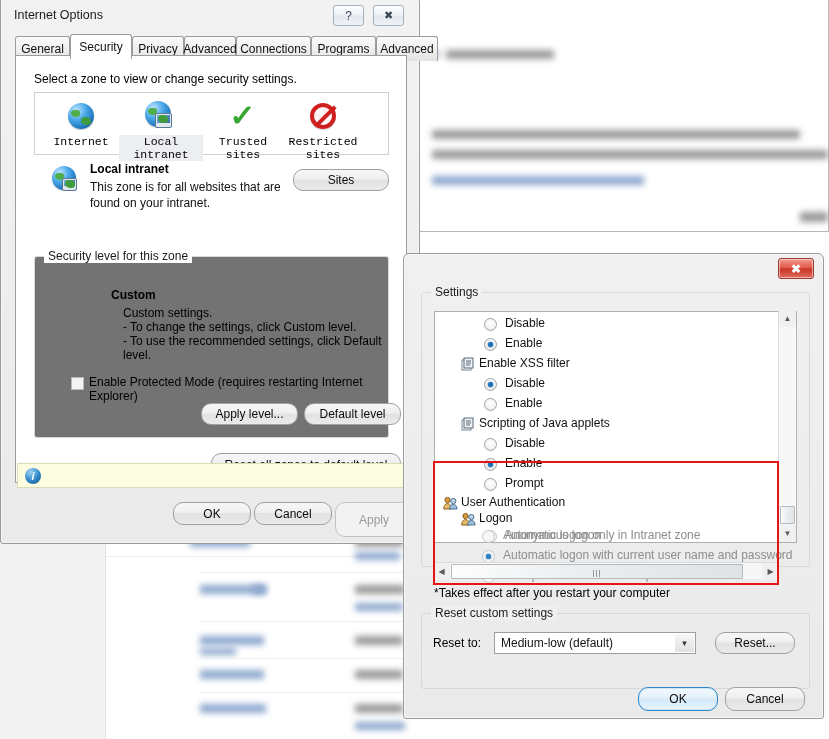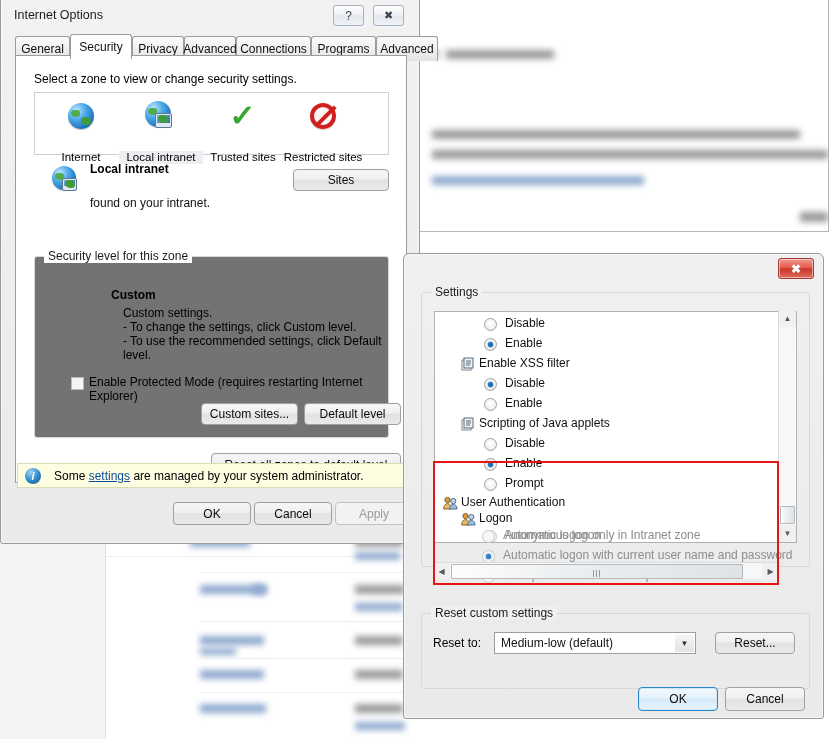--- a/index.html
+++ b/index.html
@@ -66,21 +66,21 @@
     border-radius:3px;
   }
   .groupbox > .gb-label {
     position:absolute; top:-8px; left:9px;
     background:#f0f0f0; padding:0 4px; font-size:12px; color:#1b1b1b;
   }
 
   .btn {
     position:absolute;
     border:1px solid #a0a0a0;
-    border-radius:4px;
+    border-radius:10px;
     background: linear-gradient(to bottom, #f6f6f6 0%, #f0f0f0 45%, #e2e2e2 50%, #eaeaea 100%);
     color:#0b0b0b; font-size:12px;
     display:flex; align-items:center; justify-content:center;
     white-space:nowrap;
   }
   .btn.disabled { color:#9a9a9a; border-color:#c2c2c2; background:#f2f2f2; }
   .btn.default {
     border:1px solid #2c88c9;
     box-shadow: 0 0 0 1px #cfe6f7 inset;
     background: linear-gradient(to bottom,#f2f9fd 0%, #e4f1fb 45%, #d3e9fa 50%, #e9f4fd 100%);
@@ -165,21 +165,21 @@
     position:absolute; left:14px; top:58px; width:392px; height:428px;
     background:#ffffff; border:1px solid #9c9c9c;
   }
 
   .zonebox {
     position:absolute; left:18px; top:36px; width:355px; height:63px;
     border:1px solid #cfcfcf; background:#ffffff;
   }
   .zone-item { position:absolute; top:6px; width:84px; text-align:center; font-size:11.5px; }
   .zone-item .zicon { height:34px; display:flex; align-items:center; justify-content:center; }
-  .zone-item .zlabel { margin-top:18px; line-height:13px; }
+  .zone-item .zlabel { margin-top:2px; line-height:13px;font-family:Liberation Mono, monospace; }
   .zone-item.selected .zlabel { background:#eceef2; }
 
   .globe {
     width:26px; height:26px; border-radius:50%;
     background: radial-gradient(circle at 32% 28%, #bfe6ff 0%, #4aa8e8 38%, #1b6fb8 75%, #14538b 100%);
     position:relative; box-shadow:0 1px 1px rgba(0,0,0,.25);
   }
   .globe::before {
     content:""; position:absolute; left:3px; top:7px; width:9px; height:7px;
     background:#4fae4b; border-radius:50% 40% 50% 60%;
@@ -338,49 +338,49 @@
           <div class="zlabel" style="line-height:13px;">Restricted sites</div>
         </div>
       </div>
 
       <div class="zone-desc-icon">
         <div class="globe" style="width:24px;height:24px; margin-right:5px; margin-bottom:4px;">
             <span class="monitor" style="width:15px;height:13px;"></span>
           </div>
       </div>
       <div class="zone-desc-title">Local intranet</div>
+      <div class="zone-desc-line" style="top:124px;">This zone is for all websites that are</div>
       <div class="zone-desc-line" style="top:140px;">found on your intranet.</div>
       <div class="btn" style="left:277px; top:113px; width:96px; height:22px;">Sites</div>
 
       <div class="groupbox" style="left:18px; top:200px; width:355px; height:182px; background:#737373;">
         <div class="gb-label" style="background:#ffffff;">Security level for this zone</div>
 
         <div style="position:absolute; left:76px; top:31px; font-weight:bold; font-size:12px;">Custom</div>
         <div style="position:absolute; left:88px; top:49px; font-size:12px;">Custom settings.</div>
         <div style="position:absolute; left:88px; top:63px; font-size:12px;">- To change the settings, click Custom level.</div>
         <div style="position:absolute; left:88px; top:77px; font-size:12px;">- To use the recommended settings, click Default level.</div>
 
         <div class="checkbox" style="left:36px; top:120px;"></div>
         <div style="position:absolute; left:54px; top:118px; font-size:12px;">Enable Protected Mode (requires restarting Internet Explorer)</div>
 
-        <div class="btn" style="left:166px; top:146px; width:97px; height:22px;">Custom sites...</div>
+        <div class="btn" style="left:166px; top:146px; width:97px; height:22px;">Apply level...</div>
         <div class="btn" style="left:269px; top:146px; width:97px; height:22px;">Default level</div>
       </div>
 
       <div class="btn" style="left:195px; top:397px; width:190px; height:23px;">Reset all zones to default level</div>
     </div>
 
     <div class="infobar">
       <span class="info-icon">i</span>
-      <span class="info-text"><span>Some </span><a href="#">settings</a><span> are managed by your system administrator.</span></span>
     </div>
 
     <div class="btn" style="left:172px; top:505px; width:78px; height:23px;">OK</div>
     <div class="btn" style="left:253px; top:505px; width:78px; height:23px;">Cancel</div>
-    <div class="btn disabled" style="left:334px; top:505px; width:78px; height:23px;text-align:right;">Apply</div>
+    <div class="btn disabled" style="left:334px; top:505px; width:78px; height:35px;text-align:right;">Apply</div>
   </div>
 
   <div class="w7dialog" id="sec-dialog">
     <div class="titlebar">
       <div class="sysbtn close-red" style="right:9px; top:4px;">
         <span>✖</span>
       </div>
     </div>
 
     <div class="groupbox" style="left:17px; top:38px; width:389px; height:275px;">
@@ -479,20 +479,21 @@
     <div class="scrollbar-h" style="left:29px; top:308px; width:346px;">
       <div class="sb-arrow" style="left:0; top:0;">◀</div>
       <div class="sb-arrow" style="right:0; top:0;">▶</div>
       <div class="sb-thumb" style="left:18px; top:1px; width:292px; height:15px;">
         <div style="position:absolute; left:50%; top:3px; transform:translateX(-50%); font-size:8px; color:#6b6b6b; letter-spacing:1px;">|||</div>
       </div>
     </div>
 
     <div class="red-highlight" style="left:29px; top:207px; width:346px; height:124px;"></div>
 
+    <div style="position:absolute; left:30px; top:332px; font-size:12px;">*Takes effect after you restart your computer</div>
 
     <div class="groupbox" style="left:17px; top:359px; width:389px; height:76px;">
       <div class="gb-label">Reset custom settings</div>
       <div style="position:absolute; left:11px; top:22px; font-size:12px;">Reset to:</div>
       <div class="combo" style="left:72px; top:18px; width:202px; height:22px;align-items:center;">
         <span class="combo-text">Medium-low (default)</span>
         <span class="combo-arrow">▼</span>
       </div>
       <div class="btn" style="left:293px; top:18px; width:80px; height:22px;">Reset...</div>
     </div>

